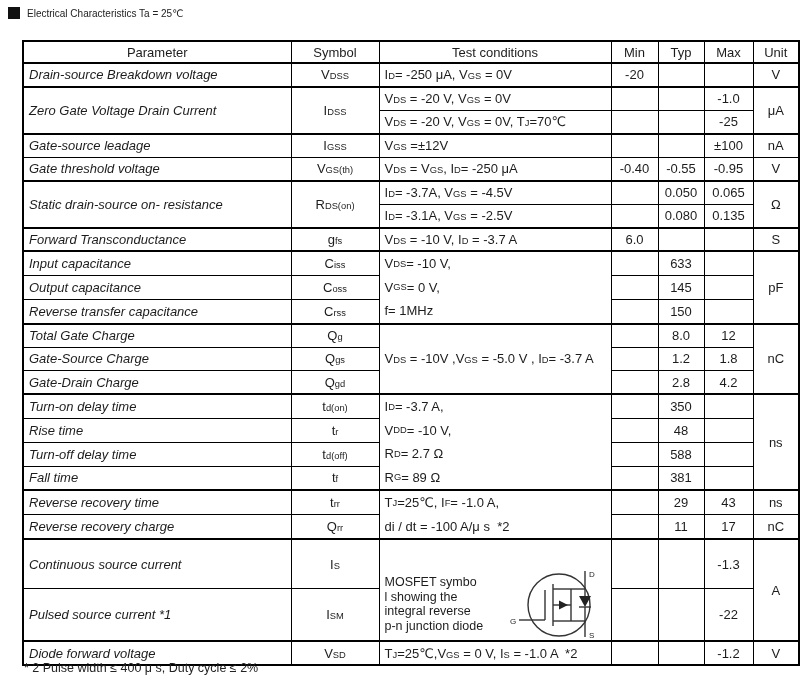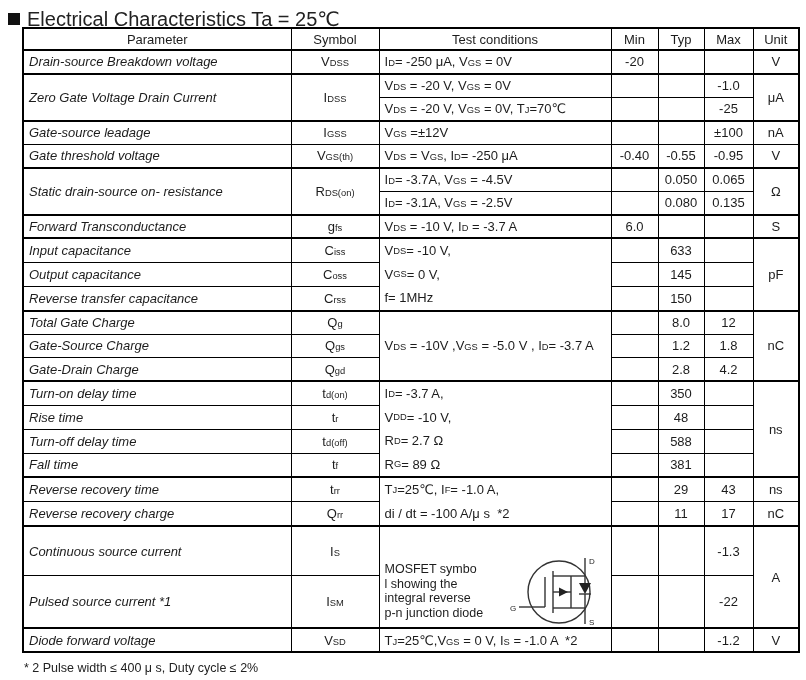--- a/index.html
+++ b/index.html
@@ -3,24 +3,24 @@
 <meta charset="utf-8">
 <style>
   * { box-sizing: border-box; }
   html,body { margin:0; padding:0; background:#fff; }
   .page {
     position:relative; width:806px; height:680px; background:#fff;
     font-family:"Liberation Sans","DejaVu Sans",sans-serif; color:#1c1c1c;
   }
   .title-row { position:absolute; left:8px; top:7px; display:flex; align-items:center; }
   .sq { width:12px; height:12px; background:#111; margin-right:7px; flex:0 0 auto; }
-  .title { font-size:20px; color:#222;text-decoration:underline; }
+  .title { font-size:10px; color:#222; }
 
   table.ec {
-    position:absolute; left:22px; top:27px; width:776px;
+    position:absolute; left:22px; top:40px; width:776px;
     border-collapse:collapse; table-layout:fixed;
   }
   table.ec { border:2px solid #000; }
   .ec th, .ec td {
     border:1px solid #000; padding:0 5px; font-size:13px; color:#1c1c1c;
     white-space:nowrap; overflow:hidden; vertical-align:middle;
   }
   .ec th { font-weight:400; text-align:center; height:22px; }
   .ec th.hdr-bot, tr.bb > td, td.bb { border-bottom-width:2px; }
   tr.std  { height:23.5px; }

